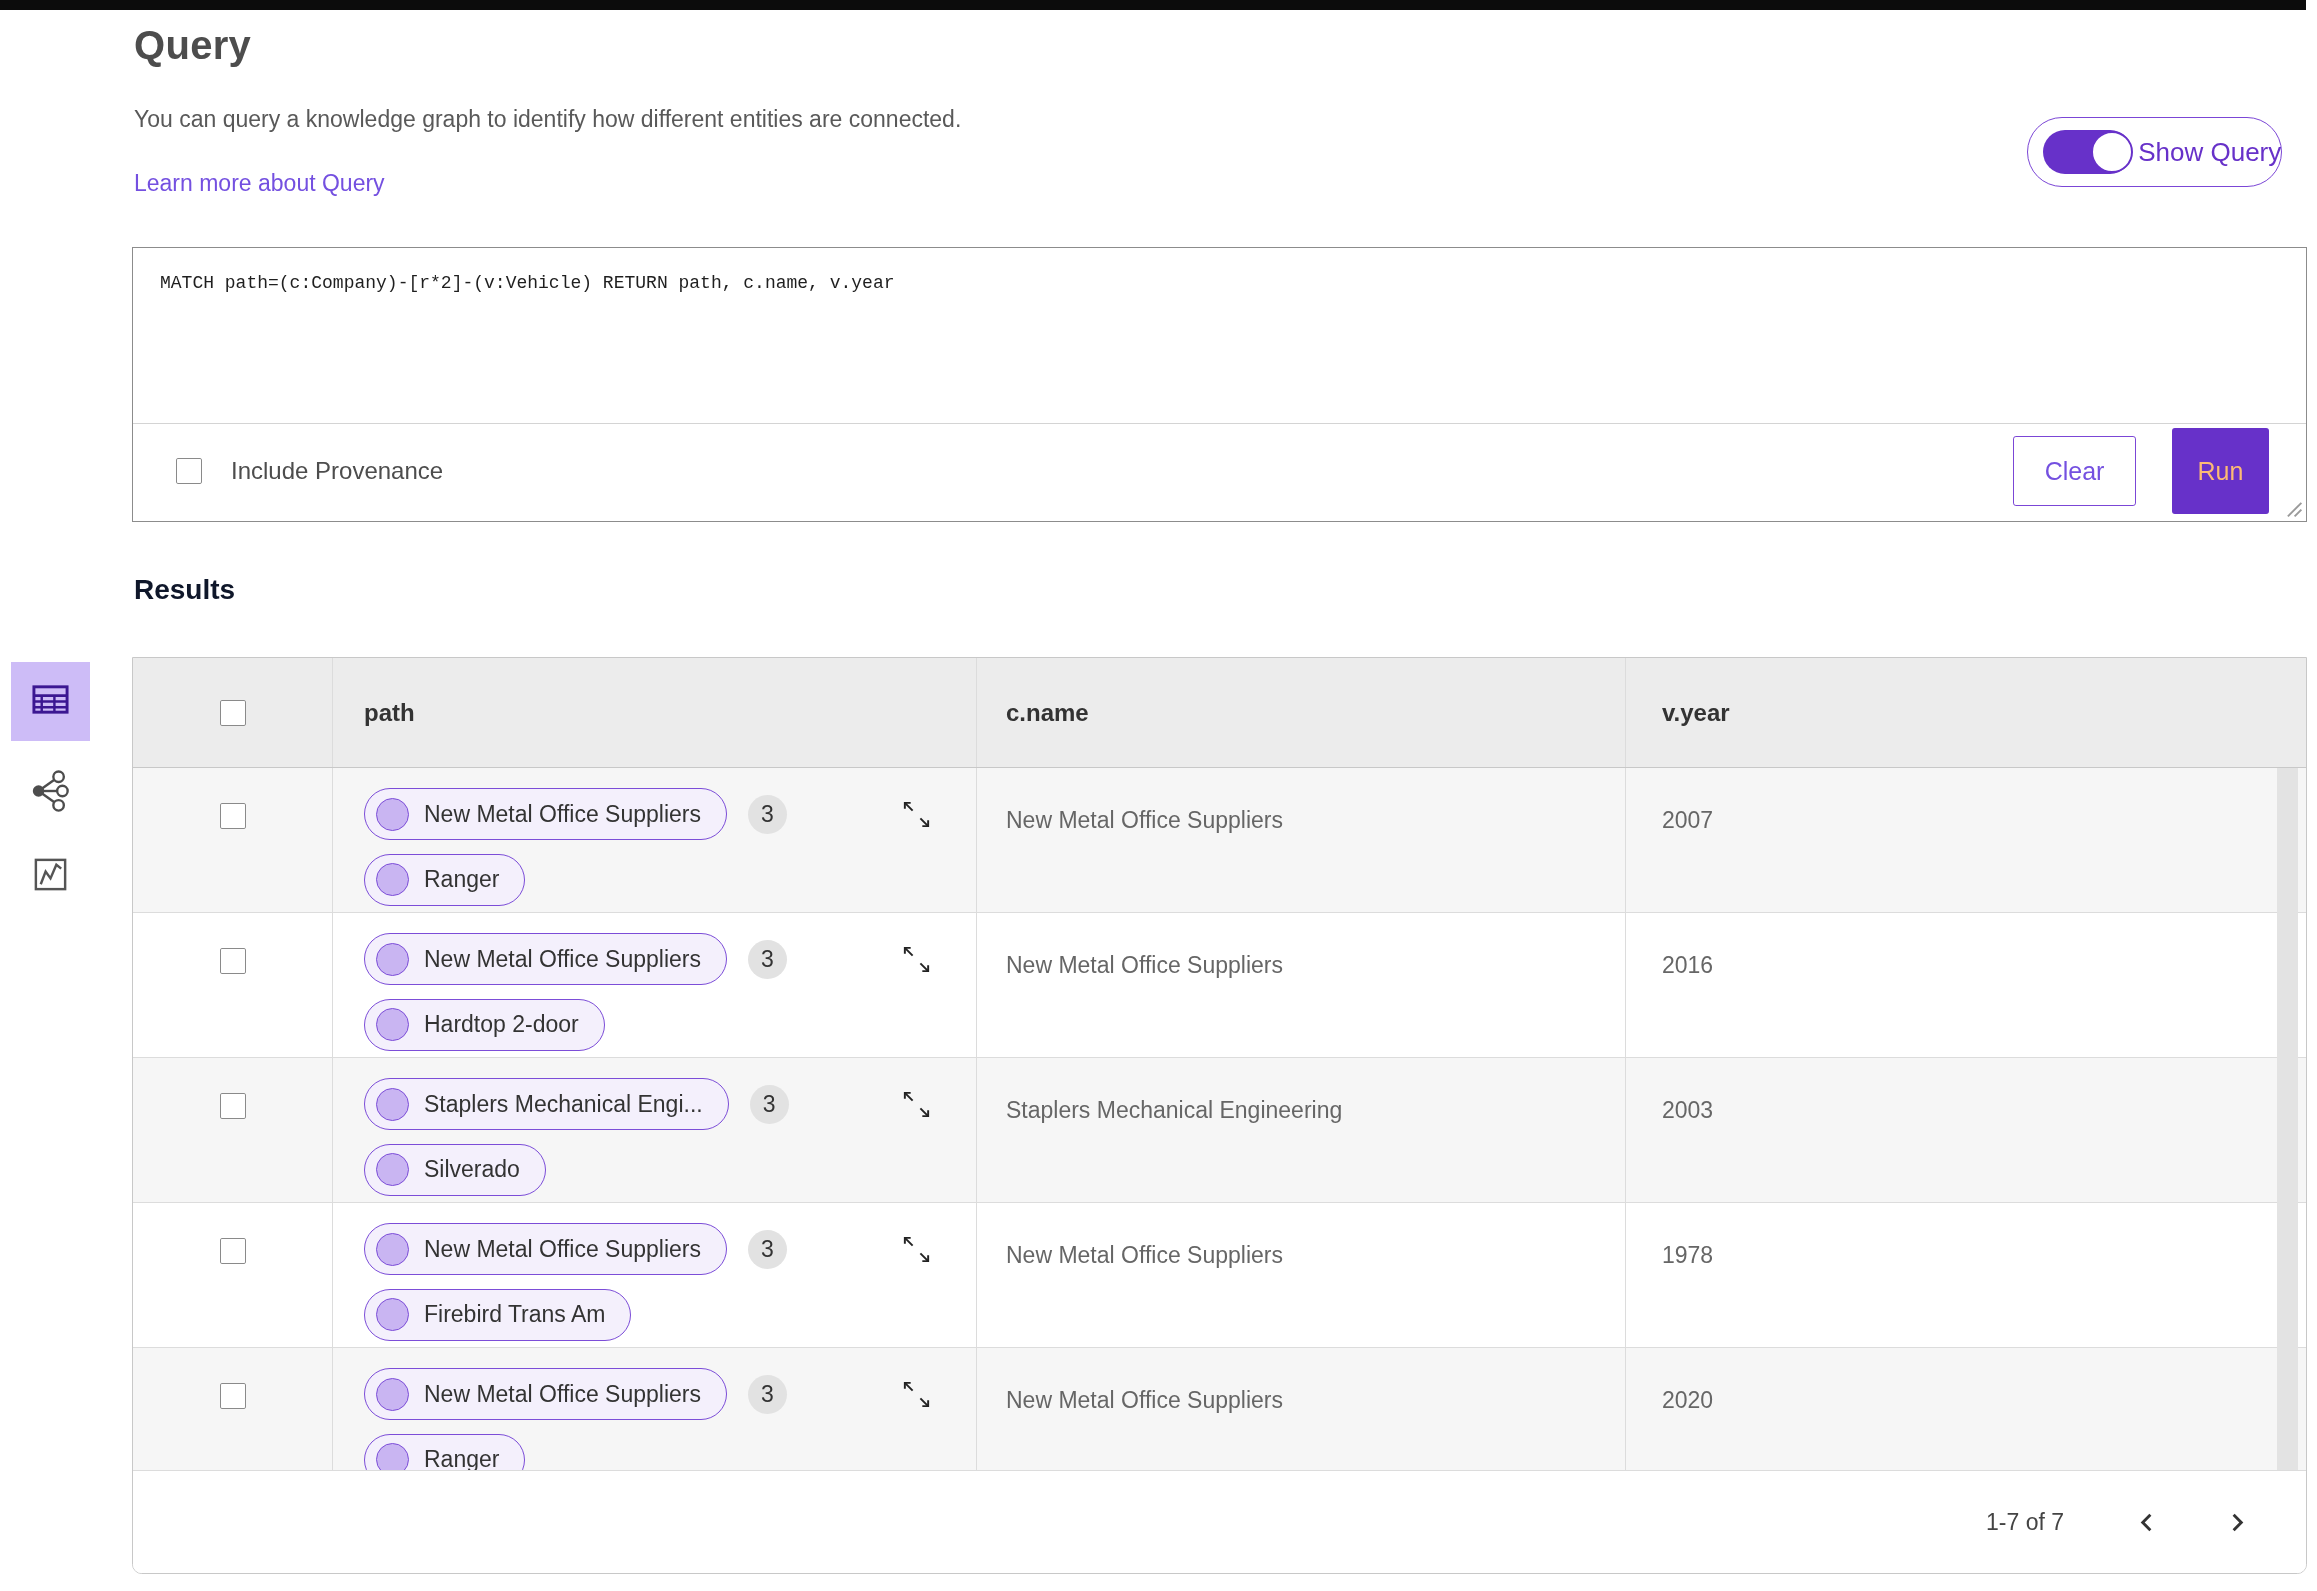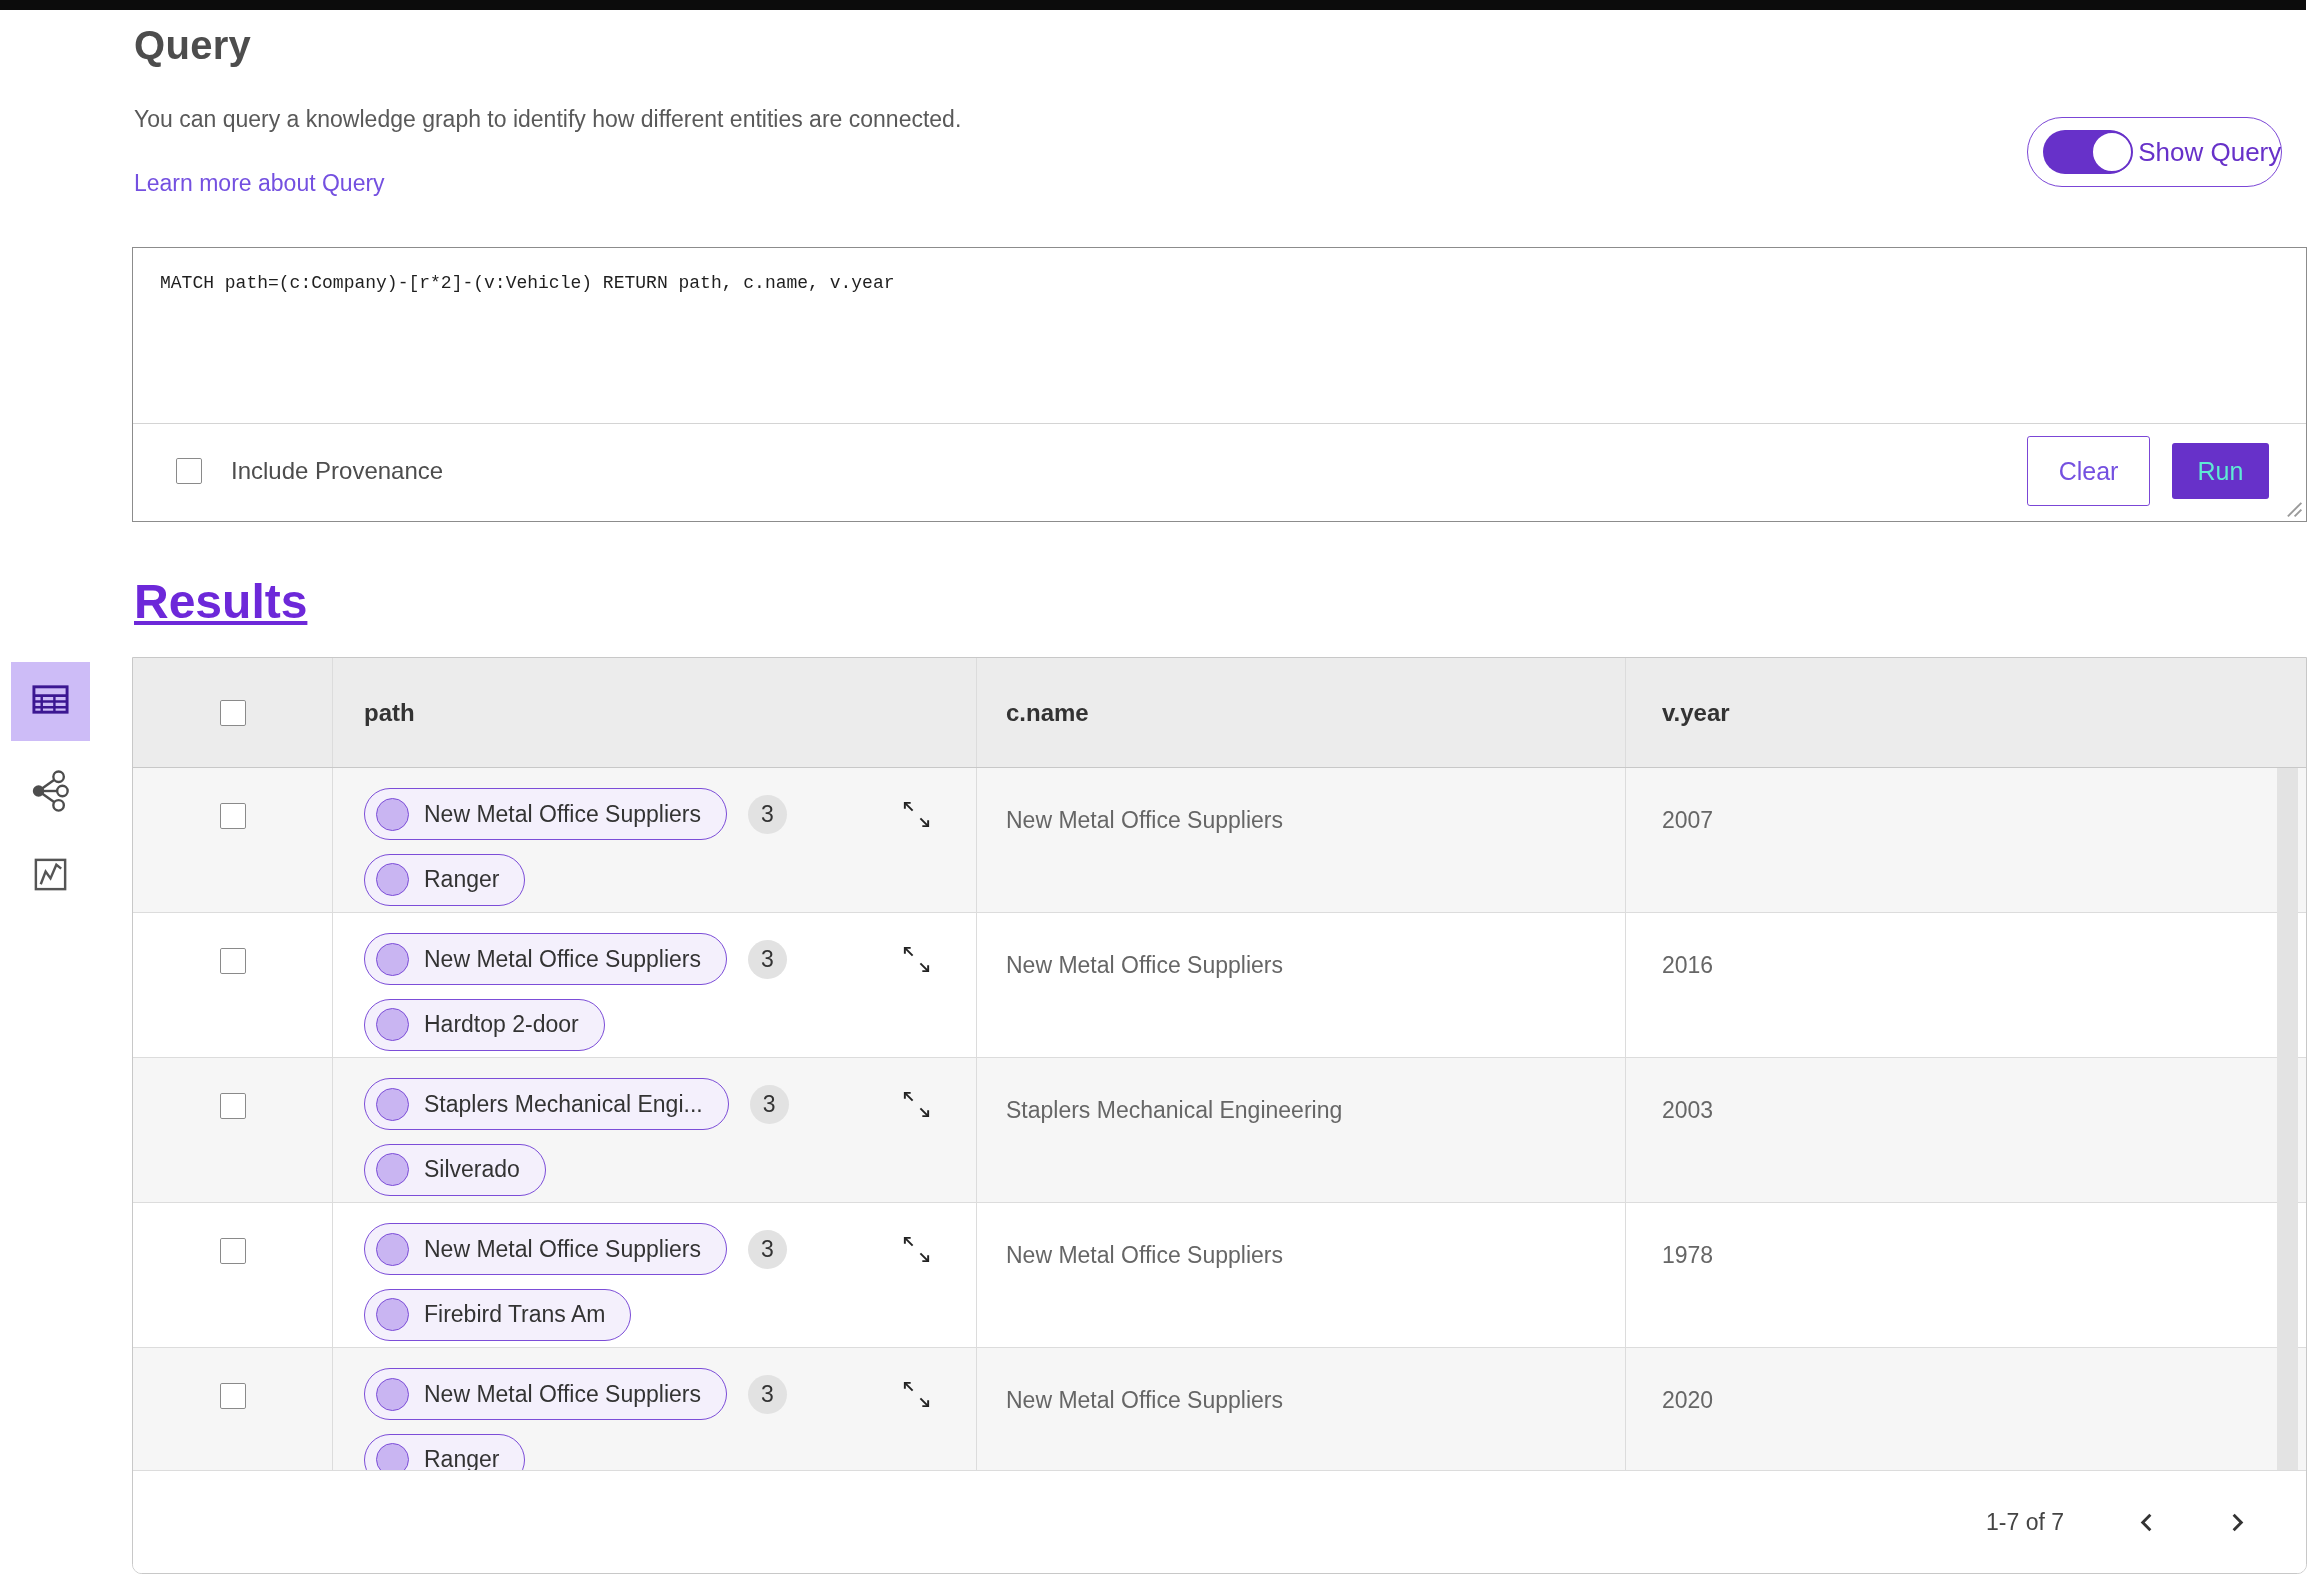--- a/index.html
+++ b/index.html
@@ -19,23 +19,23 @@
   .query-panel { position:absolute; left:132px; top:247px; width:2175px; height:275px; border:1.9px solid #8c8c8c; background:#fff; }
   .query-editor { position:relative; height:176px; padding:25px 27px; border-bottom:1.9px solid #d4d4d4;
     font-family:"Liberation Mono", monospace; font-size:18px; color:#1f1f1f; white-space:pre; overflow:hidden; }
   .resize-grip { position:absolute; right:2.9px; bottom:2.9px; width:19.3px; height:19.3px; cursor:nwse-resize; }
   .query-footer { height:94px; display:flex; align-items:center; padding:0 37px 0 43px; }
   .cb { width:26px; height:26px; border:1.9px solid #8a8a8a; background:#fff; border-radius:1.9px; flex:0 0 auto; }
   .include-label { margin-left:29px; font-size:24px; color:#4d4d4d; }
   .spacer { flex:1; }
   .btn { display:flex; align-items:center; justify-content:center; font-size:25px; border-radius:2.9px; cursor:pointer; }
   .btn-clear { width:123px; height:70px; border:1.9px solid #7b46d6; color:#7450e0; background:#fff; }
-  .btn-run   { width:97px; height:56px; border:none; background:#6731c9; color:#5eead4; margin-left:22px; }
-
-  .results-title { position:absolute; left:134px; top:574px; font-size:48px; font-weight:600; color:#6d28d9;text-decoration:underline; }
+  .btn-run   { width:97px; height:86px; border:none; background:#6731c9; color:#fdba74; margin-left:36px; }
+
+  .results-title { position:absolute; left:134px; top:574px; font-size:28px; font-weight:600; color:#0f172a; }
 
   .view-rail { position:absolute; left:10.6px; top:662px; width:79px; }
   .rail-selected { width:79px; height:79px; background:#cdbcf7; display:flex; align-items:center; justify-content:center; cursor:pointer; }
   .rail-item { position:absolute; left:0; width:79px; height:46px; display:flex; align-items:center; justify-content:center; cursor:pointer; }
   .rail-graph { top:108px; }
   .rail-chart { top:191px; }
 
   .results-table { position:absolute; left:132px; top:657px; width:2175px; height:917px; background:#fff;
     border:1.9px solid #c8c8c8; border-radius:0 0 9.7px 9.7px; overflow:hidden; display:flex; flex-direction:column; }
   .thead { height:110px; flex:0 0 auto; background:#ececec; border-bottom:1.9px solid #c8c8c8; display:flex; }

